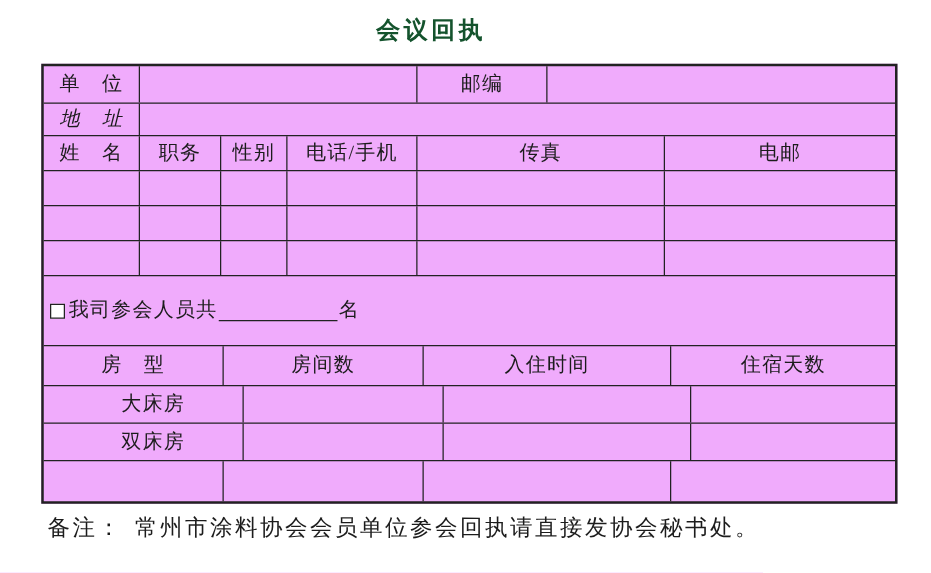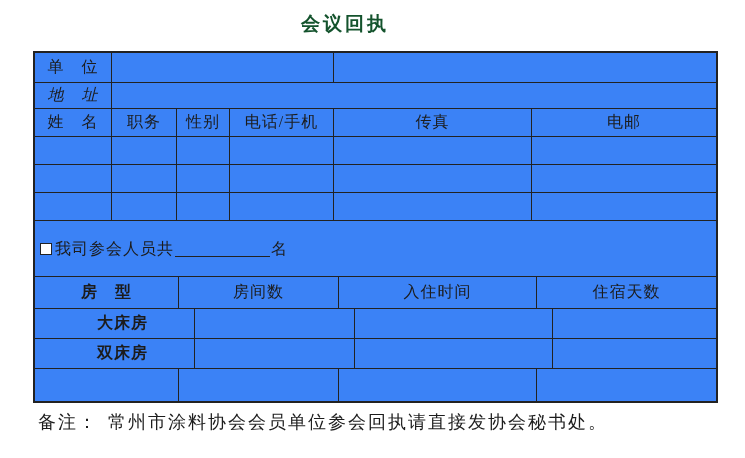--- a/index.html
+++ b/index.html
@@ -30,21 +30,21 @@
   .form-table {
     position: absolute;
     left: 33px;
     top: 51px;
     width: 685px;
     height: 352px;
     border: 2px solid #222222;
     box-sizing: border-box;
     display: flex;
     flex-direction: column;
-    background: #3b82f6;
+    background: #f0abfc;
   }
   .row {
     display: flex;
     flex-direction: row;
     border-bottom: 1.5px solid #222222;
     box-sizing: border-box;
     flex: 0 0 auto;
   }
   .row:last-child { border-bottom: none; }
   .cell {
@@ -62,21 +62,21 @@
   .grow { flex: 1 1 auto; }
 
   
   .w-label  { width: 77px;  flex: 0 0 77px;  }
   .w-unitval{ width: 222px; flex: 0 0 222px; }
   .w-post   { width: 104px; flex: 0 0 104px; }
   .w-c2 { width: 65px;  flex: 0 0 65px;  }
   .w-c3 { width: 53px;  flex: 0 0 53px;  }
   .w-c4 { width: 104px; flex: 0 0 104px; }
   .w-c5 { width: 198px; flex: 0 0 198px; }
-  .w-h1 { width: 144px; flex: 0 0 144px; font-weight: bold; }
+  .w-h1 { width: 144px; flex: 0 0 144px; }
   .w-h2 { width: 160px; flex: 0 0 160px; }
   .w-h3 { width: 198px; flex: 0 0 198px; }
 
   
   .r-unit    { height: 30px; }
   .r-addr    { height: 26px; font-style: italic; }
   .r-chead   { height: 28px; }
   .r-cempty  { height: 28px; }
   .r-check   { height: 56px; flex-direction: column; justify-content: center; padding-left: 5px; gap: 20px; }
   .r-hhead   { height: 32px; }
@@ -121,20 +121,21 @@
 </head>
 <body>
 
 <div class="title">会议回执</div>
 
 <div class="form-table">
 
   <div class="row r-unit">
     <div class="cell w-label">单　位</div>
     <div class="cell w-unitval"></div>
+    <div class="cell w-post">邮编</div>
     <div class="cell grow"></div>
   </div>
 
   <div class="row r-addr">
     <div class="cell w-label">地　址</div>
     <div class="cell grow"></div>
   </div>
 
   <div class="row r-chead">
     <div class="cell w-label">姓　名</div>

